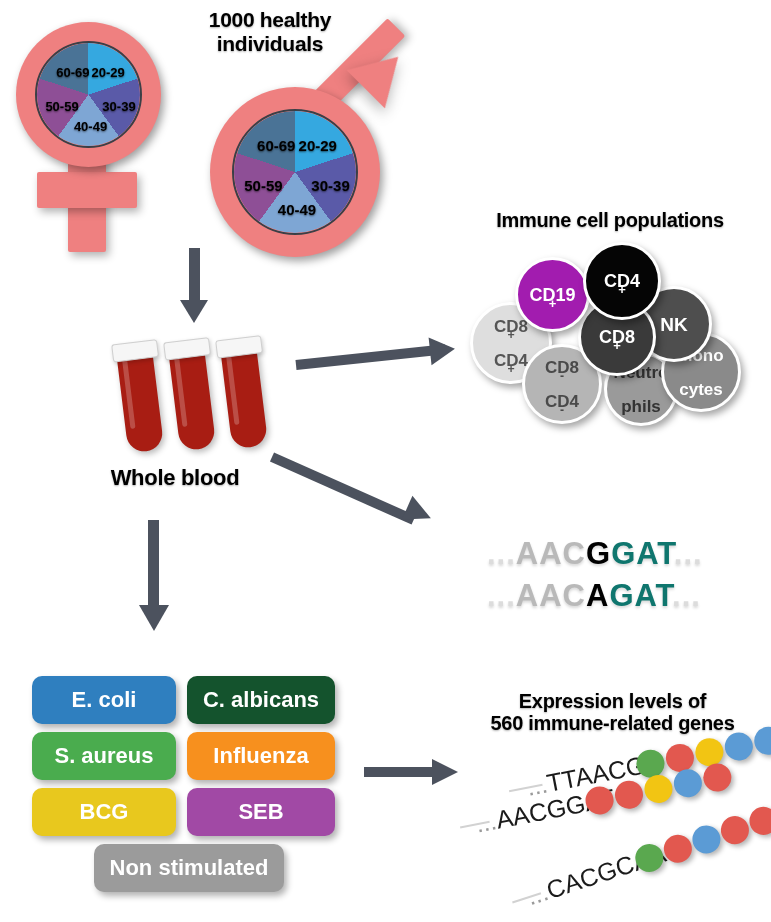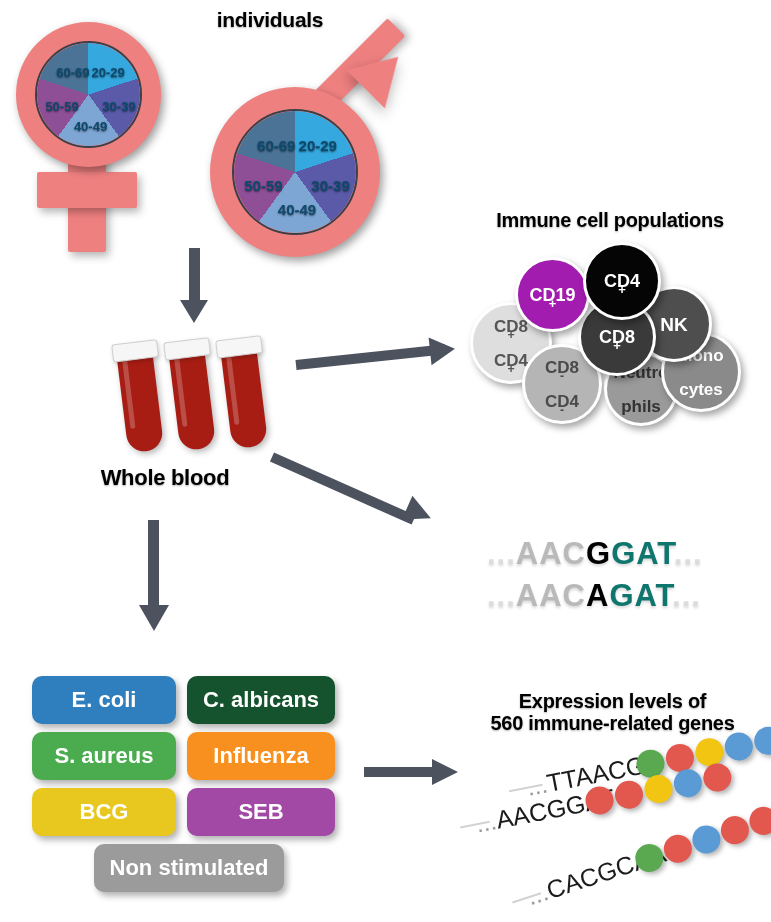--- a/index.html
+++ b/index.html
@@ -25,21 +25,21 @@
     background:#ef8080;
     box-shadow:3px 4px 9px rgba(0,0,0,.38);
   }
   .pie{
     position:absolute;border-radius:50%;
     border:2px solid #3b3f46;
     box-sizing:border-box;
     overflow:hidden;
   }
   .pie-lbl{
-    position:absolute;color:#0c4a6e;font-weight:bold;
+    position:absolute;color:#000000;font-weight:bold;
     text-shadow:0 1px 2px rgba(0,0,0,.55);
     white-space:nowrap;
   }
   .stem,.cross,.mtail,.mhead{position:absolute;background:#ef8080;}
 
   
   .arrowline{position:absolute;background:#4c525e;}
   .arrowhead{position:absolute;width:0;height:0;}
 
   
@@ -144,20 +144,21 @@
         <div style="position: absolute; inset: 0px; border-radius: 50%; background: conic-gradient(rgb(53, 168, 224) 0deg, rgb(53, 168, 224) 72deg, rgb(90, 90, 168) 72deg, rgb(90, 90, 168) 144deg, rgb(126, 166, 212) 144deg, rgb(126, 166, 212) 216deg, rgb(142, 79, 150) 216deg, rgb(142, 79, 150) 288deg, rgb(74, 115, 150) 288deg, rgb(74, 115, 150) 360deg);"></div>
         <div class="pie-lbl" style="left: 83.7371px; top: 34.4579px; transform: translate(-50%, -50%); font-size: 15px;">20-29</div>
         <div class="pie-lbl" style="left: 96.5533px; top: 73.9021px; transform: translate(-50%, -50%); font-size: 15px;">30-39</div>
         <div class="pie-lbl" style="left: 63px; top: 98.28px; transform: translate(-50%, -50%); font-size: 15px;">40-49</div>
         <div class="pie-lbl" style="left: 29.4467px; top: 73.9021px; transform: translate(-50%, -50%); font-size: 15px;">50-59</div>
         <div class="pie-lbl" style="left: 42.2629px; top: 34.4579px; transform: translate(-50%, -50%); font-size: 15px;">60-69</div>
       </div>
   </div>
 
   <div class="ttl abs" style="left:175px;top:8px;width:190px;font-size:21px;">
+    <div>1000 healthy</div>
     <div>individuals</div>
   </div>
 
   <div>
     <div class="arrowline" style="left:189px;top:248px;width:11px;height:58px;"></div>
     <div class="arrowhead" style="left:180px;top:300px;border-left:14px solid transparent;
          border-right:14px solid transparent;border-top:23px solid #4c525e;"></div>
   </div>
 
   <div class="abs" style="left:112px;top:338px;width:170px;height:125px;">
@@ -168,21 +169,21 @@
     <div class="tube" style="left:55px;top:2px;width:36px;height:110px;transform:rotate(-7deg);">
       <div class="tube-body"></div>
       <div class="tube-cap"></div>
     </div>
     <div class="tube" style="left:107px;top:0px;width:36px;height:110px;transform:rotate(-7deg);">
       <div class="tube-body"></div>
       <div class="tube-cap"></div>
     </div>
   </div>
 
-  <div class="ttl abs" style="left:55px;top:466px;width:220px;font-size:22px;text-align:center;">Whole blood</div>
+  <div class="ttl abs" style="left:65px;top:466px;width:220px;font-size:22px;text-align:center;">Whole blood</div>
 
   <div>
     <div class="arrowline" style="left:296px;top:360px;width:150px;height:10px;
          transform:rotate(-6deg);transform-origin:0 50%;"></div>
     <div class="arrowhead" style="left:430px;top:336px;border-top:14px solid transparent;
          border-bottom:14px solid transparent;border-left:25px solid #4c525e;transform:rotate(-6deg);"></div>
   </div>
 
   <div>
     <div class="arrowline" style="left:272px;top:452px;width:155px;height:10px;

